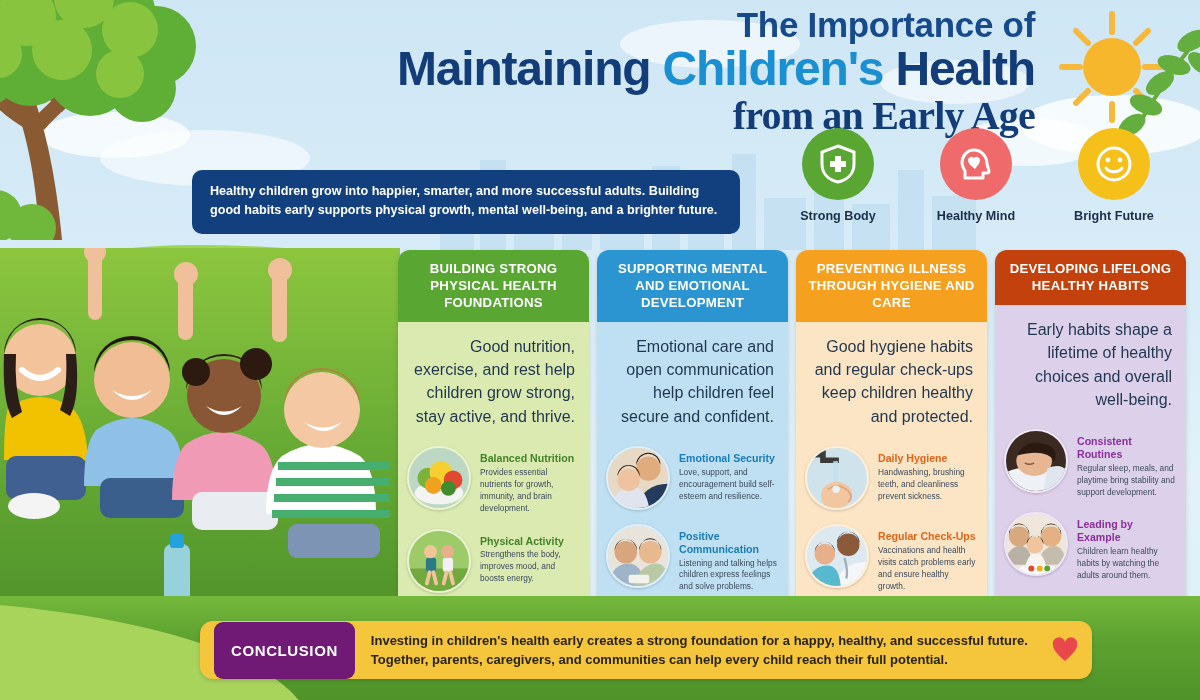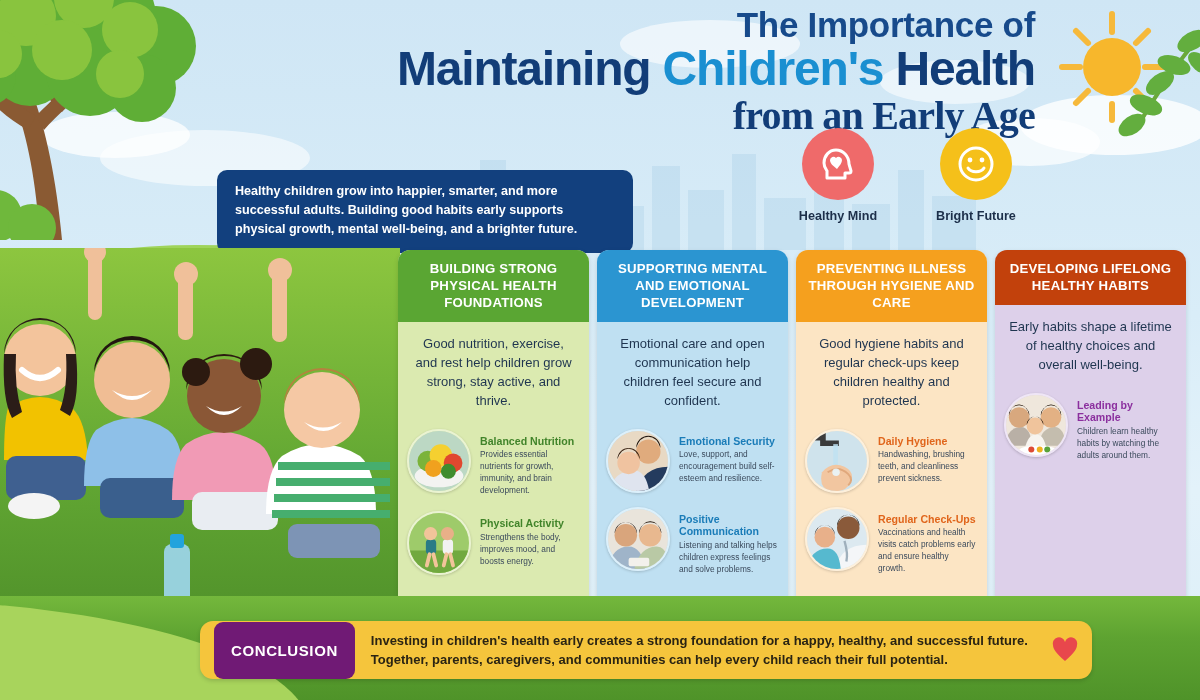--- a/index.html
+++ b/index.html
@@ -61,23 +61,23 @@
   }
   .t-line2 .hl { color: #1a8fd1; }
   .t-line3 {
     font-size: 40px; font-weight: 800; color: #123d78; letter-spacing: -0.8px;
     line-height: 1.1;
     font-family: Liberation Serif, serif;
   }
 
   
   .intro-box {
-    position: absolute; left: 192px; top: 170px; width: 416px; padding: 12px 18px 14px 18px;
+    position: absolute; left: 192px; top: 170px; width: 548px; padding: 12px 18px 14px 18px;
     background: #12407e; border-radius: 10px;
-    color: #ffffff; font-size: 12.6px; line-height: 1.52; font-weight: 600; margin-left: 25px;
+    color: #ffffff; font-size: 12.6px; line-height: 1.52; font-weight: 600;
   }
 
   
   .badges { position: absolute; left: 786px; top: 128px; width: 380px; display: flex; gap: 34px; }
   .badge { width: 104px; text-align: center; }
   .badge-circle {
     width: 72px; height: 72px; border-radius: 50%; margin: 0 auto 9px auto;
     display: flex; align-items: center; justify-content: center;
   }
   .badge-label { font-size: 12.6px; font-weight: 700; color: #1c2f4a; white-space: nowrap; }
@@ -91,22 +91,22 @@
     flex: 1; border-radius: 12px; overflow: hidden;
     display: flex; flex-direction: column;
     box-shadow: 0 2px 5px rgba(0,0,0,.13);
   }
   .card-header {
     padding: 11px 8px 10px 8px; text-align: center;
     color: #fff; font-weight: 800; font-size: 13.2px; line-height: 1.28;
     letter-spacing: .25px;
   }
   .card-intro {
-    padding: 13px 14px 12px 14px; text-align: center;
-    font-size: 13px; line-height: 1.46; color: #1f3550;
+    padding: 13px 14px 12px 14px; text-align: right;
+    font-size: 16px; line-height: 1.46; color: #1f3550;
   }
   .item { display: flex; gap: 9px; padding: 6px 11px 8px 9px; align-items: flex-start; }
   .thumb {
     flex: 0 0 auto; width: 64px; height: 64px; border-radius: 50%;
     border: 2px solid #ffffff; overflow: hidden; position: relative;
     box-shadow: 0 1px 3px rgba(0,0,0,.2);
   }
   .thumb svg { display:block; width:100%; height:100%; }
   .item-text { padding-top: 6px; }
   .item-title { font-size: 10.6px; font-weight: 700; line-height: 1.2; margin-bottom: 2px; }
@@ -241,20 +241,29 @@
     <div class="t-line2"><span>Maintaining </span><span class="hl">Children's</span><span> Health</span></div>
     <div class="t-line3">from an Early Age</div>
   </div>
 
   <div class="intro-box">
     <span>Healthy children grow into happier, smarter, and more successful adults. Building good habits early supports physical growth, mental well-being, and a brighter future.</span>
   </div>
 
   <div class="badges">
 
+    <div class="badge">
+      <div class="badge-circle" style="background:#5aa633;">
+        <svg width="38" height="40" viewBox="0 0 38 40">
+          <path d="M19 2 L35 8 V20 C35 30 28 36 19 38 C10 36 3 30 3 20 V8 Z" fill="none" stroke="#ffffff" stroke-width="3"></path>
+          <path d="M16 12 h6 v5 h5 v6 h-5 v5 h-6 v-5 h-5 v-6 h5 Z" fill="#ffffff"></path>
+        </svg>
+      </div>
+      <div class="badge-label">Strong Body</div>
+    </div>
 
     <div class="badge">
       <div class="badge-circle" style="background:#ef6a6a;">
         <svg width="40" height="40" viewBox="0 0 40 40">
           <path d="M27 34 V29 h4 a2 2 0 0 0 2-2 l-2-7 c0-8-6-14-13-14 C11 6 6 12 6 19 c0 4 2 6 3 8 v7 Z" fill="none" stroke="#ffffff" stroke-width="3" stroke-linejoin="round"></path>
           <path d="M19 25 c-5-4-7-6-7-9 a3.4 3.4 0 0 1 6-2 a3.4 3.4 0 0 1 6 2 c0 3-2 5-5 9 Z" fill="#ffffff"></path>
         </svg>
       </div>
       <div class="badge-label">Healthy Mind</div>
     </div>
@@ -513,20 +522,36 @@
           <div class="item-title">Regular Check-Ups</div>
           <div class="item-desc">Vaccinations and health visits catch problems early and ensure healthy growth.</div>
         </div>
       </div>
     </div>
 
     <div class="card c-purple">
       <div class="card-header">DEVELOPING LIFELONG HEALTHY HABITS</div>
       <div class="card-intro">Early habits shape a lifetime of healthy choices and overall well-being.</div>
 
+      <div class="item">
+        <div class="thumb">
+          <svg viewBox="0 0 64 64">
+              <rect width="64" height="64" fill="#3a2a22"></rect>
+            <path d="M0 44 q20 -10 64 -4 v24 h-64z" fill="#eef1f5"></path>
+            <ellipse cx="30" cy="32" rx="19" ry="16" fill="#e7b693"></ellipse>
+            <path d="M12 26 q8 -18 30 -12 q14 4 10 18 q-10 -14 -40 -6z" fill="#2b1a10"></path>
+            <path d="M20 34 q5 3 10 0" stroke="#8a5a3a" stroke-width="1.6" fill="none"></path>
+            <path d="M44 40 q14 -6 20 2 v22 h-24z" fill="#dfe6ee"></path>
+          </svg>
+        </div>
+        <div class="item-text">
+          <div class="item-title">Consistent Routines</div>
+          <div class="item-desc">Regular sleep, meals, and playtime bring stability and support development.</div>
+        </div>
+      </div>
 
       <div class="item">
         <div class="thumb">
           <svg viewBox="0 0 64 64">
               <rect width="64" height="64" fill="#efe7dc"></rect>
             <path d="M-2 54 q4 -20 18 -20 q10 0 12 20z" fill="#b9b0a6"></path>
             <circle cx="14" cy="24" r="11" fill="#d8a87e"></circle>
             <path d="M3 22 a11 11 0 0 1 22 0 q-3 -12 -11 -12 q-8 0 -11 12z" fill="#241509"></path>
             <path d="M34 54 q4 -20 18 -20 q10 0 12 20z" fill="#c4bdae"></path>
             <circle cx="48" cy="24" r="11" fill="#e3b184"></circle>

